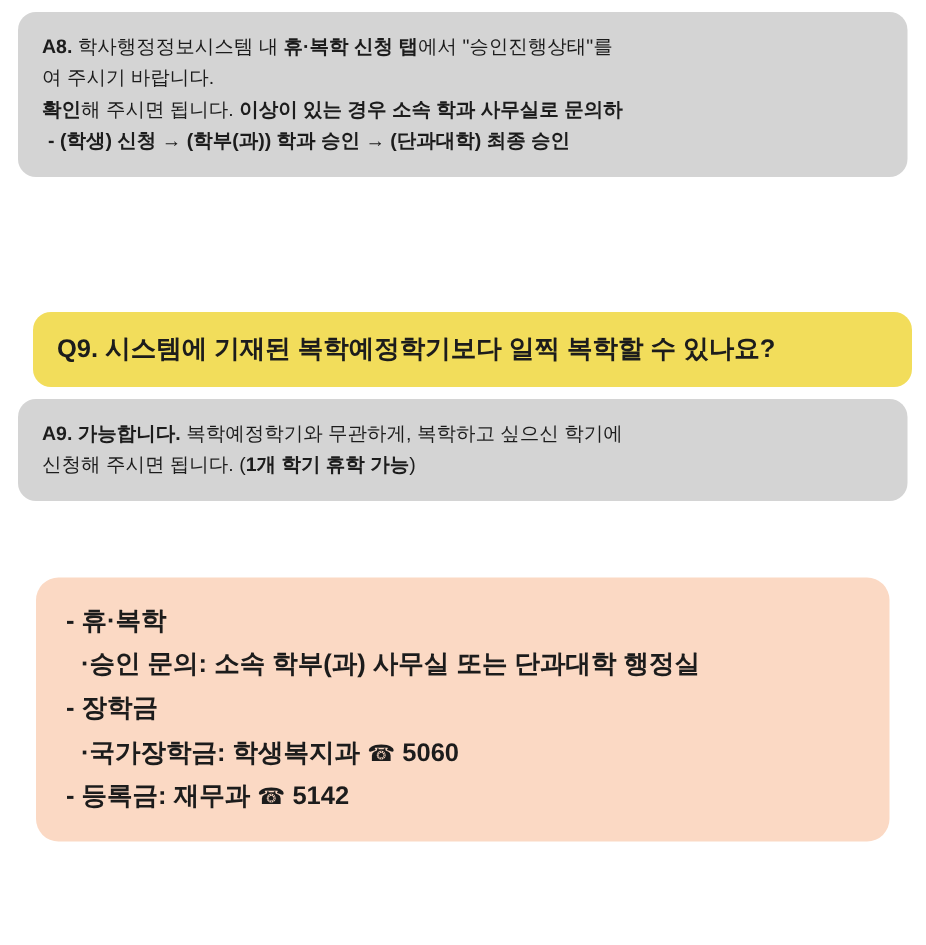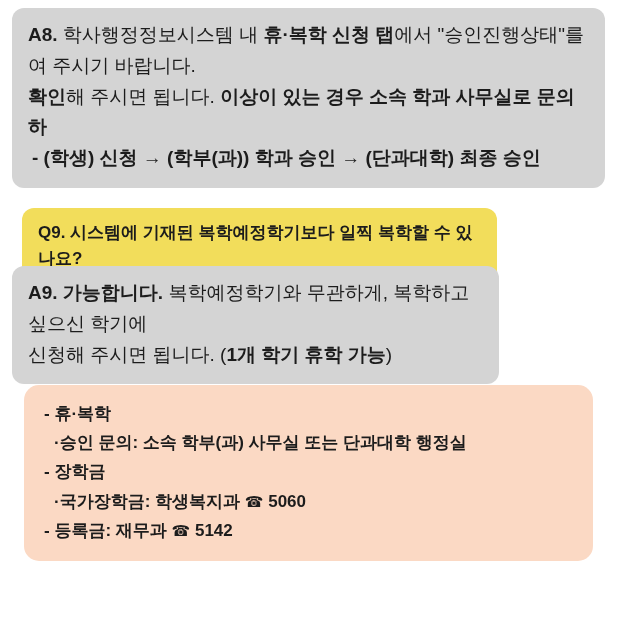--- a/index.html
+++ b/index.html
@@ -24,21 +24,21 @@
 
   .card {
     border-radius: 12px;
     box-sizing: border-box;
   }
 
   
   .answer {
     background: #d4d4d4;
     padding: 12px 16px 14px 16px;
-    font-size: 19px;
+    font-size: 13px;
     line-height: 1.62;
     color: #1c1c1c;
   }
   
   .question {
     background: #f2dd5b;
     padding: 12px 16px;
     font-size: 17px;
     line-height: 1.5;
     color: #1c1c1c;
@@ -55,22 +55,22 @@
     border-radius: 15px;
   }
 
   .b { font-weight: 700; }
 
   .line { display: block; }
   .indent1 { padding-left: 4px; }
   .indent2 { padding-left: 14px; }
 
   #a8 { position: absolute; left: 12px; top: 8px; width: 593px; }
-  #q9 { position: absolute; left: 22px; top: 208px; width: 475px; }
-  #a9 { position: absolute; left: 12px; top: 266px; width: 487px; }
+  #q9 { position: absolute; left: 22px; top: 208px; width: 586px; }
+  #a9 { position: absolute; left: 12px; top: 266px; width: 593px; }
   #contact { position: absolute; left: 24px; top: 385px; width: 569px; }
 
   .phone-ico {
     display: inline-block;
     font-size: 15px;
     line-height: 1;
     vertical-align: baseline;
     letter-spacing: 0;
   }
 </style>

